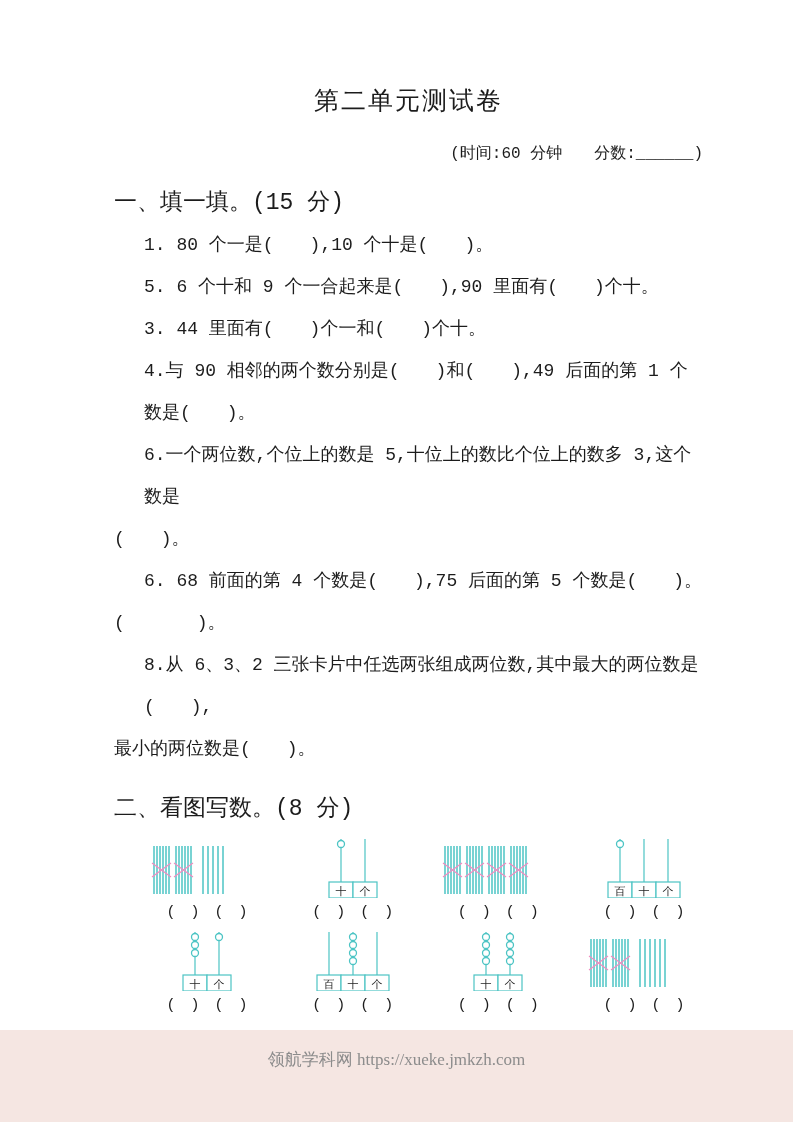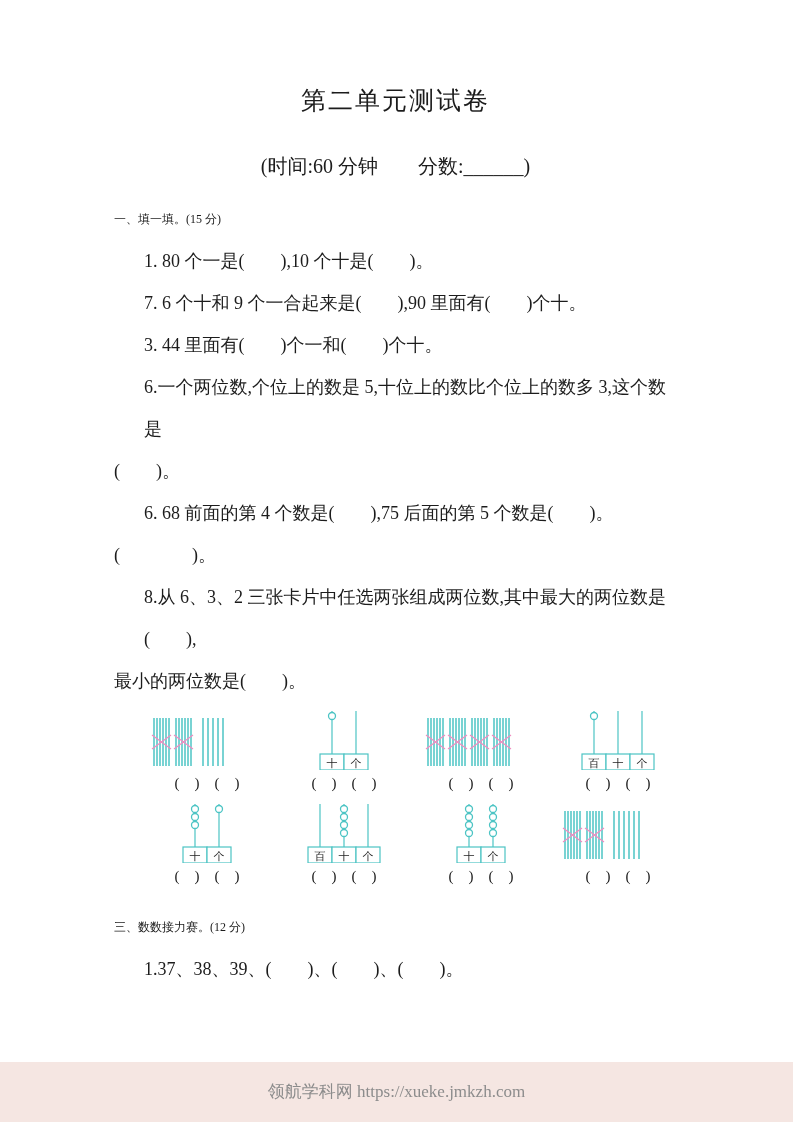--- a/index.html
+++ b/index.html
@@ -6,36 +6,36 @@
   .page {
     position: relative;
     width: 793px;
     height: 1122px;
     margin: 0 auto;
     background: #ffffff;
     font-family: "Liberation Serif", "DejaVu Serif", serif;
     color: #1c1c1c;
     overflow: hidden;
   }
-  .content { padding: 84px 116px 0 114px; }
+  .content { padding: 84px 90px 0 114px; font-family: Liberation Mono, monospace; }
   .title {
     margin: 0;
     font-size: 25px;
     font-weight: 400;
     text-align: center;
     letter-spacing: 2px;
   }
   .meta {
-    margin-top: 36px;
-    text-align: center;
-    font-size: 20px;
+    margin-top: 26px;
+    text-align: right;
+    font-size: 16px;
   }
   .sec-title {
     margin-top: 18px;
-    font-size: 12px;
+    font-size: 23px;
     line-height: 42px;
   }
   .q {
     margin: 0;
     font-size: 18px;
     line-height: 42px;
     padding-left: 30px;
   }
   .q.flush { padding-left: 0; }
   .figures-row {
@@ -51,50 +51,52 @@
     min-width: 118px;
   }
   .fig .blank {
     font-size: 15px;
     margin-top: 4px;
     white-space: nowrap;
   }
   .footer {
     position: absolute;
     left: 0; right: 0; bottom: 0;
-    height: 60px;
+    height: 92px;
     background: var(--footer-bg, #f5e6e2);
   }
   .footer .ft {
     padding-top: 18px;
     text-align: center;
     font-size: 17px;
     color: var(--footer-text, #8c8c8c);
   }
 </style>
 </head>
 <body>
 
 <div class="page">
   <div class="content">
 
     <h1 class="title">第二单元测试卷</h1>
     <div class="meta">(时间:60 分钟　　分数:______)</div>
 
     <div class="sec-title">一、填一填。(15 分)</div>
     <p class="q">1. 80 个一是(　　),10 个十是(　　)。</p>
-    <p class="q">7. 6 个十和 9 个一合起来是(　　),90 里面有(　　)个十。</p>
+    <p class="q">5. 6 个十和 9 个一合起来是(　　),90 里面有(　　)个十。</p>
     <p class="q">3. 44 里面有(　　)个一和(　　)个十。</p>
+    <p class="q">4.与 90 相邻的两个数分别是(　　)和(　　),49 后面的第 1 个数是(　　)。</p>
     <p class="q">6.一个两位数,个位上的数是 5,十位上的数比个位上的数多 3,这个数是</p>
     <p class="q flush">(　　)。</p>
     <p class="q">6. 68 前面的第 4 个数是(　　),75 后面的第 5 个数是(　　)。</p>
     <p class="q flush">(　　　　)。</p>
     <p class="q">8.从 6、3、2 三张卡片中任选两张组成两位数,其中最大的两位数是(　　),</p>
     <p class="q flush">最小的两位数是(　　)。</p>
 
+    <div class="sec-title">二、看图写数。(8 分)</div>
 
     <div class="figures-row">
       <div class="fig">
           <svg width="118" height="62">
             <line x1="6" y1="10" x2="6" y2="58" stroke="#4cc4c4" stroke-width="1.5"></line>
             <line x1="9" y1="10" x2="9" y2="58" stroke="#4cc4c4" stroke-width="1.5"></line>
             <line x1="12" y1="10" x2="12" y2="58" stroke="#4cc4c4" stroke-width="1.5"></line>
             <line x1="15" y1="10" x2="15" y2="58" stroke="#4cc4c4" stroke-width="1.5"></line>
             <line x1="18" y1="10" x2="18" y2="58" stroke="#4cc4c4" stroke-width="1.5"></line>
             <line x1="21" y1="10" x2="21" y2="58" stroke="#4cc4c4" stroke-width="1.5"></line>

